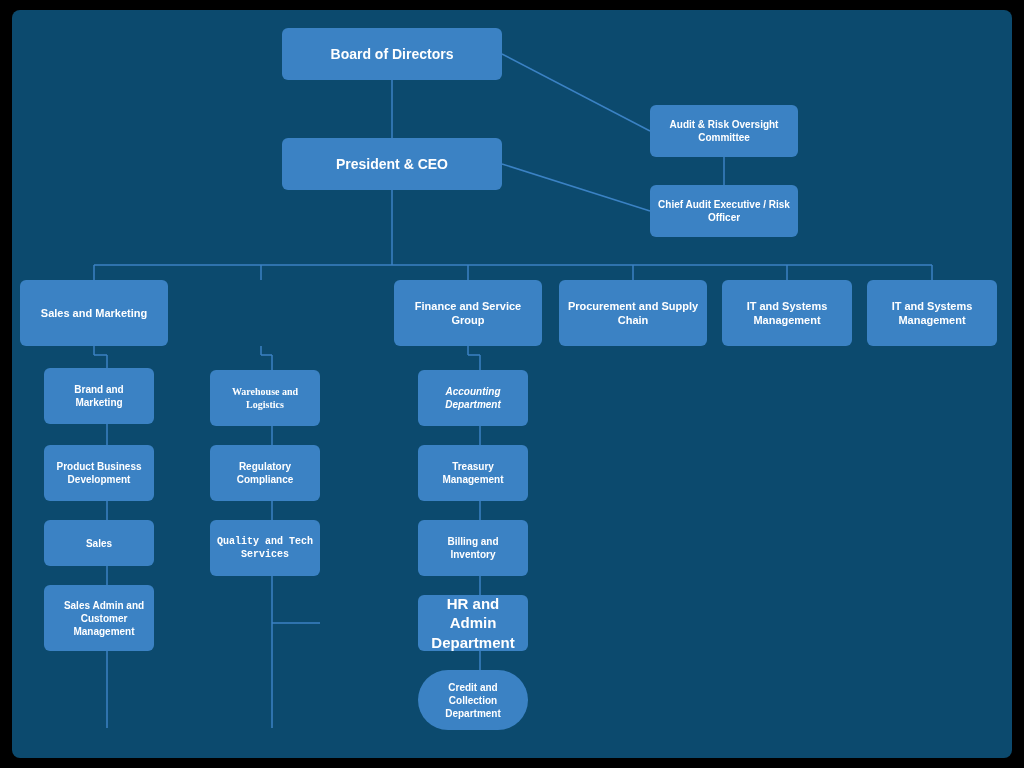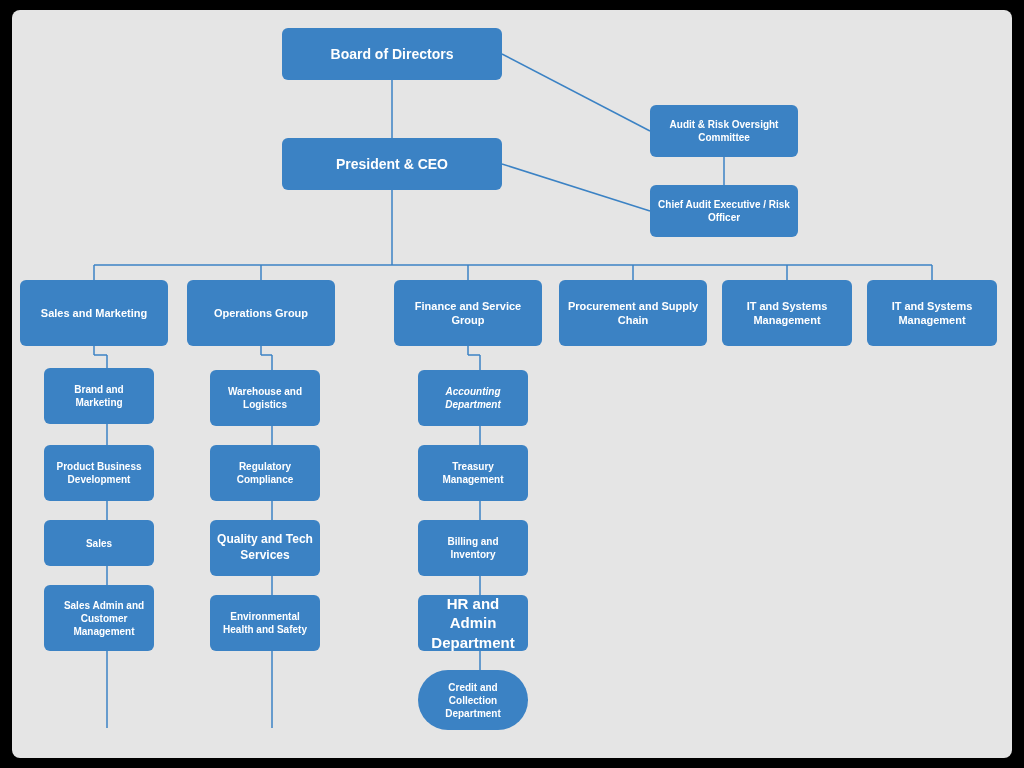--- a/index.html
+++ b/index.html
@@ -7,21 +7,21 @@
       background: #000;
       font-family: Arial, sans-serif;
       width: 1024px;
       height: 768px;
       overflow: hidden;
       display: flex;
       align-items: center;
       justify-content: center;
     }
     .chart-container {
-      background: #e5e5e5;
+      background: #0c4a6e;
       width: 1000px;
       height: 748px;
       border-radius: 8px;
       padding: 10px 6px 10px 6px;
       position: relative;
       overflow: hidden;
     }
     .node {
       background: #3b82c4;
       color: #fff;
@@ -103,45 +103,43 @@
   <div class="node" style="left:270px;top:18px;width:220px;height:52px;font-size:14px;">Board of Directors</div>
 
   <div class="node" style="left:638px;top:95px;width:148px;height:52px;font-size:10px;">Audit &amp; Risk Oversight Committee</div>
 
   <div class="node" style="left:270px;top:128px;width:220px;height:52px;font-size:14px;">President &amp; CEO</div>
 
   <div class="node" style="left:638px;top:175px;width:148px;height:52px;font-size:10px;">Chief Audit Executive / Risk Officer</div>
 
   <div class="node" style="left:8px;top:270px;width:148px;height:66px;text-align:right;">Sales and Marketing</div>
 
-  <div class="node" style="left:175px;top:270px;width:148px;height:66px;">Operations Group</div>
 
   <div class="node" style="left:382px;top:270px;width:148px;height:66px;">Finance and Service Group</div>
 
   <div class="node" style="left:547px;top:270px;width:148px;height:66px;">Procurement and Supply Chain</div>
 
   <div class="node" style="left:710px;top:270px;width:130px;height:66px;">IT and Systems Management</div>
 
   <div class="node" style="left:855px;top:270px;width:130px;height:66px;">IT and Systems Management</div>
 
   <div class="node" style="left:32px;top:358px;width:110px;height:56px;font-size:10px;">Brand and Marketing</div>
 
   <div class="node" style="left:32px;top:435px;width:110px;height:56px;font-size:10px;">Product Business Development</div>
 
   <div class="node" style="left:32px;top:510px;width:110px;height:46px;font-size:10px;">Sales</div>
 
   <div class="node" style="left:32px;top:575px;width:110px;height:66px;font-size:10px;padding-left:16px;">Sales Admin and Customer Management</div>
 
-  <div class="node" style="left:198px;top:360px;width:110px;height:56px;font-size:10px;">Warehouse and Logistics</div>
+  <div class="node" style="left:198px;top:360px;width:110px;height:56px;font-size:10px;font-family:Liberation Serif, serif;">Warehouse and Logistics</div>
 
   <div class="node" style="left:198px;top:435px;width:110px;height:56px;font-size:10px;">Regulatory Compliance</div>
 
-  <div class="node" style="left:198px;top:510px;width:110px;height:56px;font-size:12px;">Quality and Tech Services</div>
+  <div class="node" style="left:198px;top:510px;width:110px;height:56px;font-size:10px;font-family:Liberation Mono, monospace;">Quality and Tech Services</div>
 
-  <div class="node" style="left:198px;top:585px;width:110px;height:56px;font-size:10px;">Environmental Health and Safety</div>
 
   <div class="node" style="left:406px;top:360px;width:110px;height:56px;font-size:10px;font-style:italic;">Accounting Department</div>
 
   <div class="node" style="left:406px;top:435px;width:110px;height:56px;font-size:10px;">Treasury Management</div>
 
   <div class="node" style="left:406px;top:510px;width:110px;height:56px;font-size:10px;">Billing and Inventory</div>
 
   <div class="node" style="left:406px;top:585px;width:110px;height:56px;font-size:15px;">HR and Admin Department</div>
 
   <div class="node" style="left:406px;top:660px;width:110px;height:60px;font-size:10px;border-radius:30px;">Credit and Collection Department</div>

